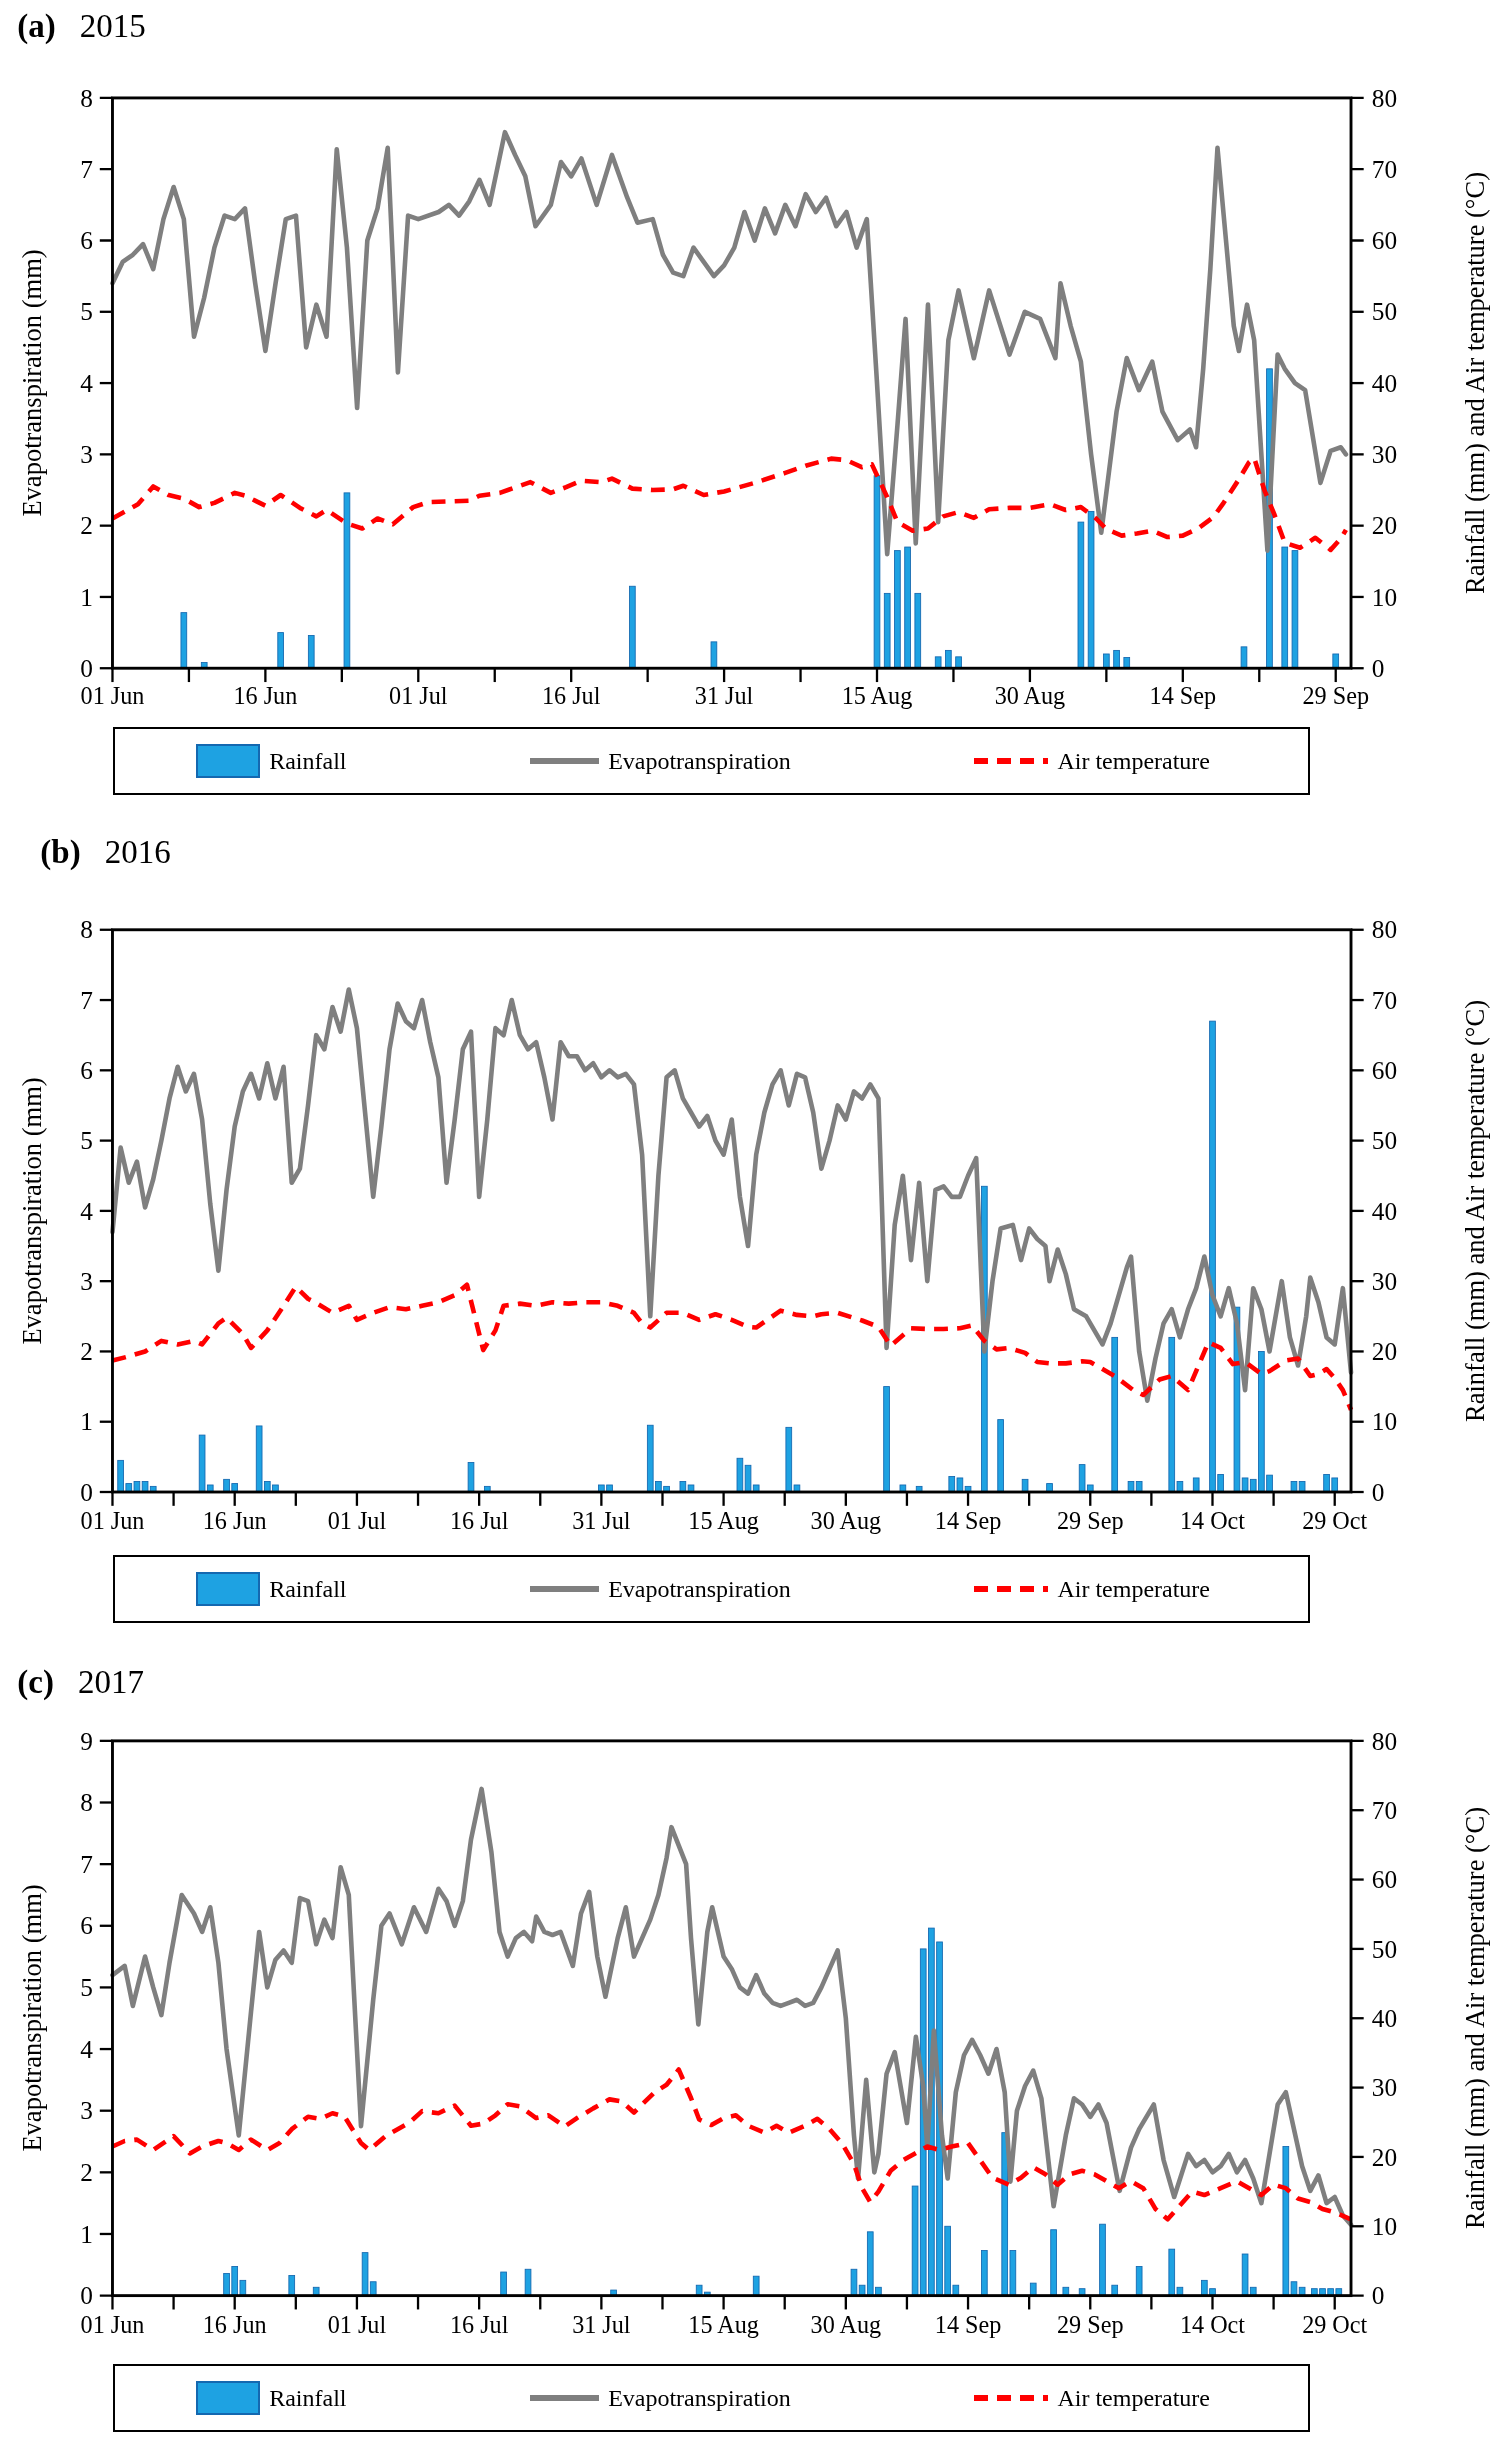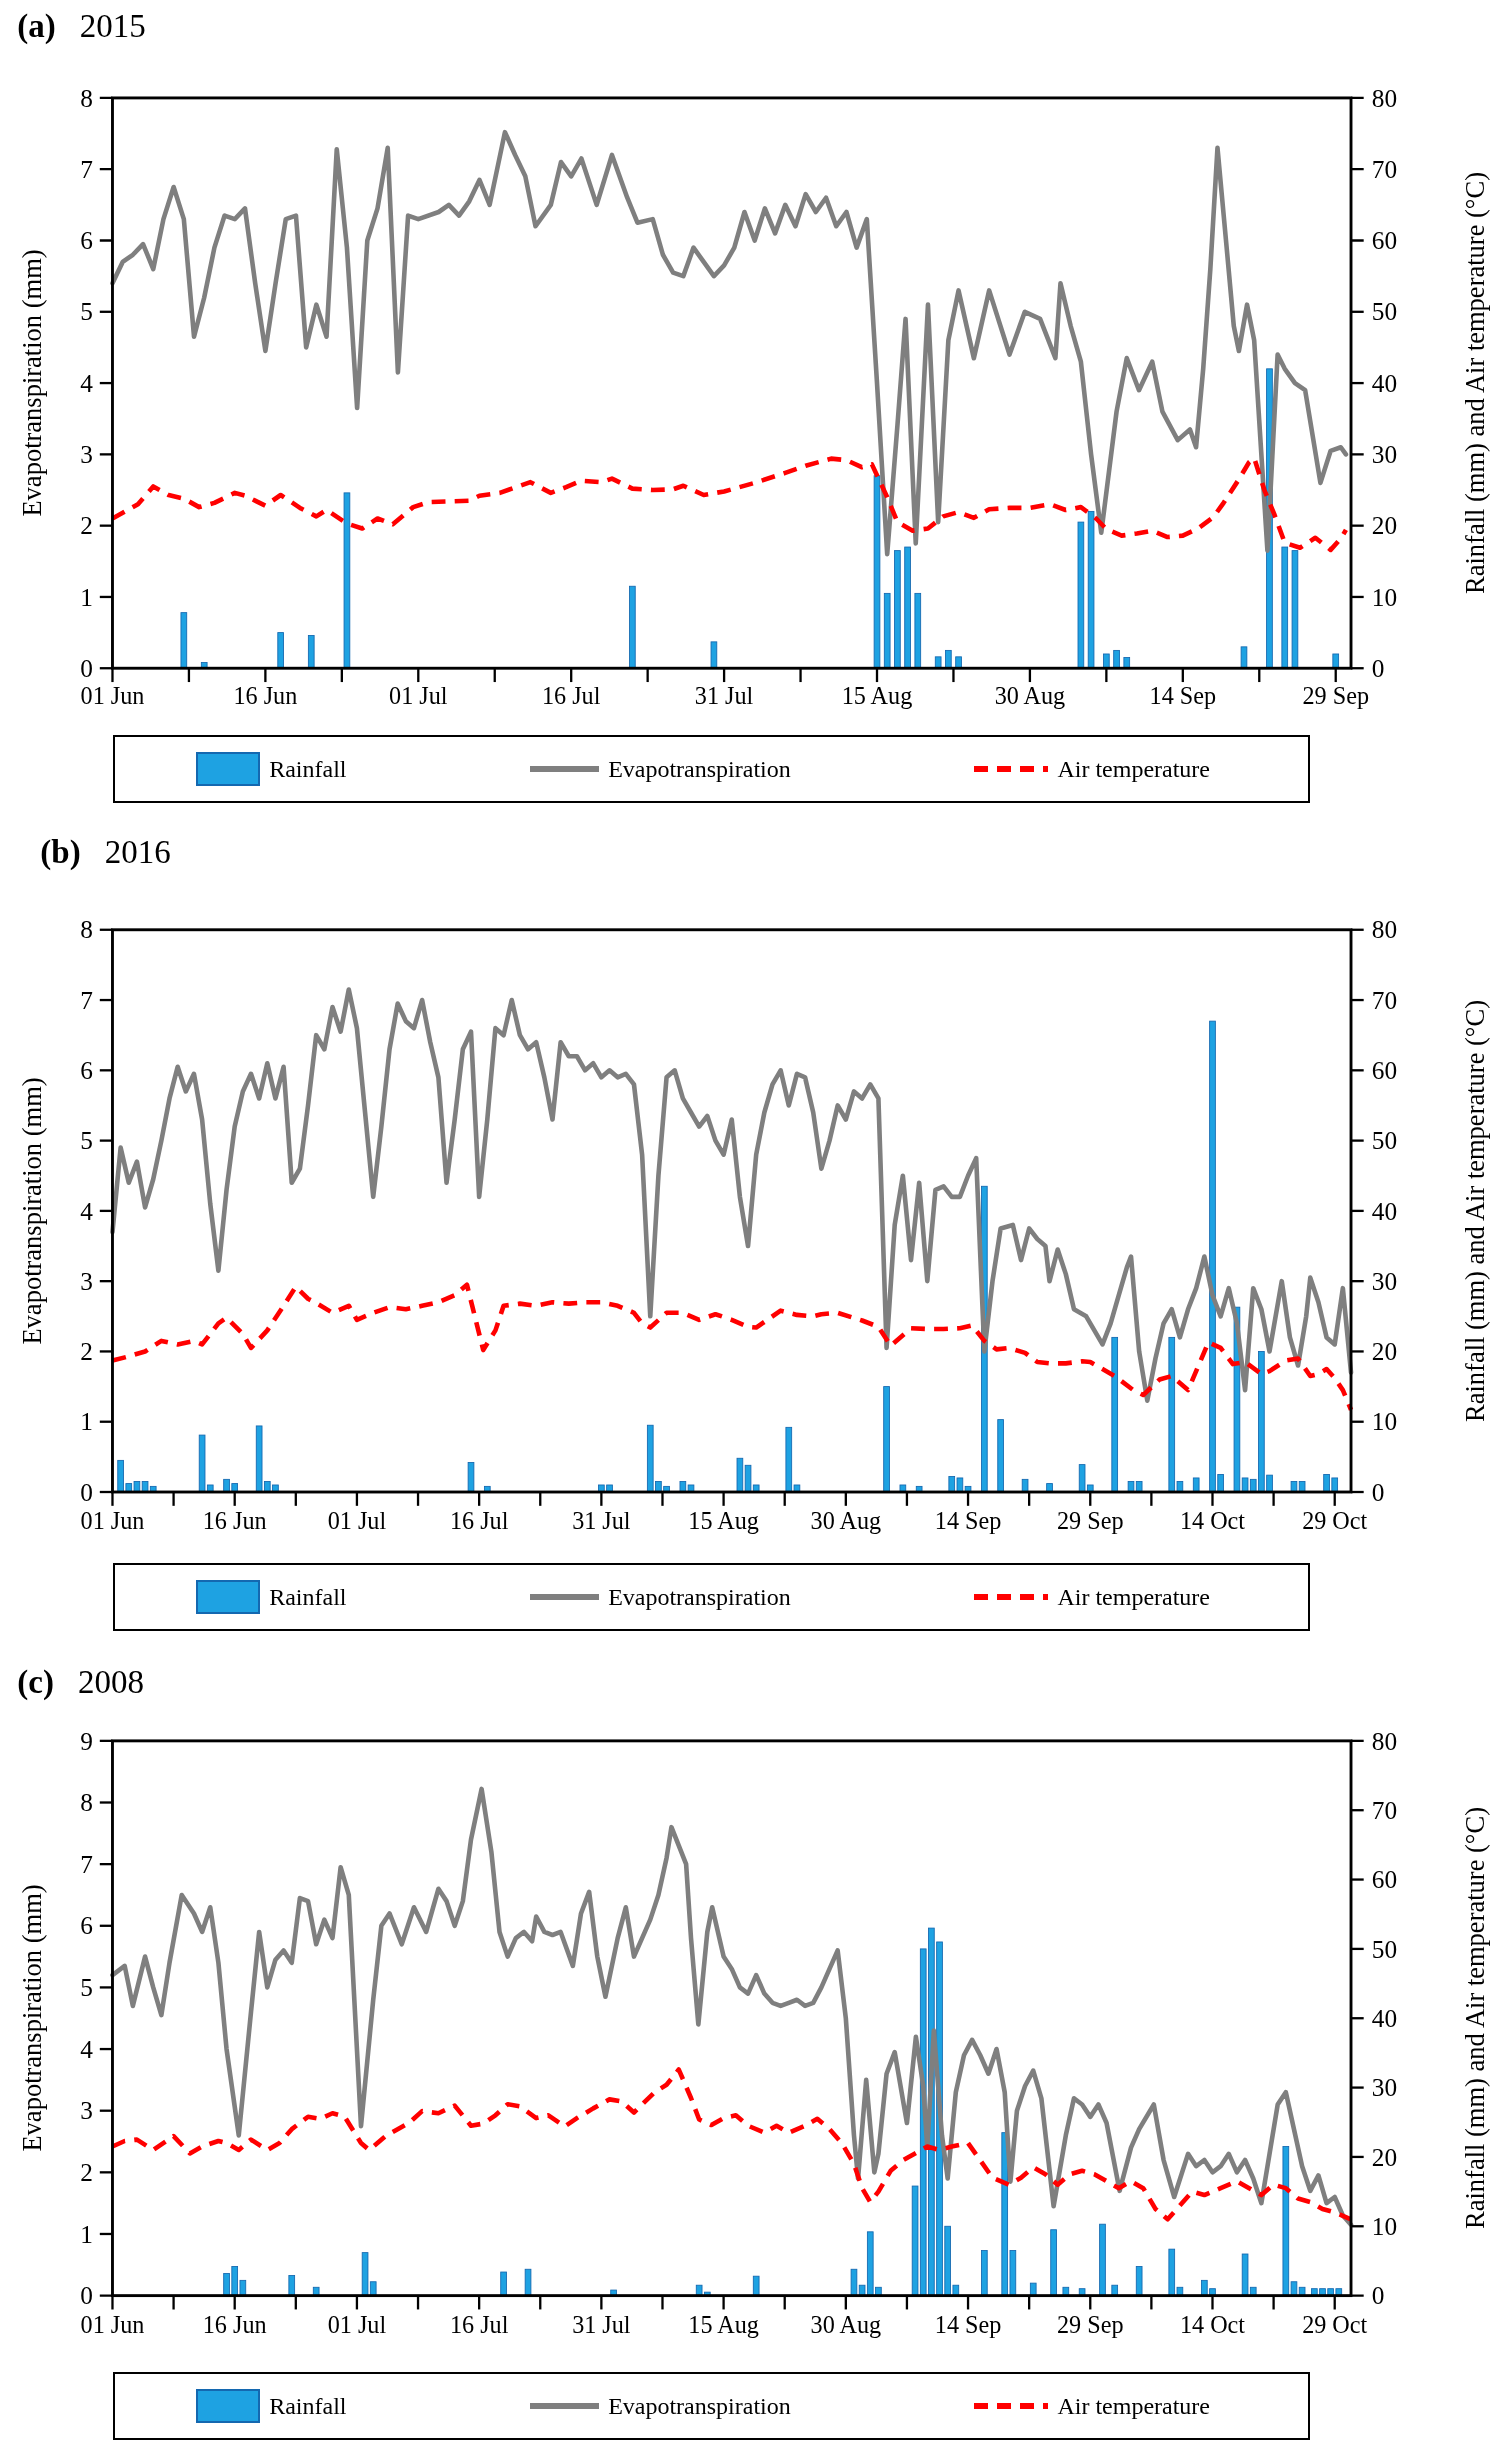--- a/index.html
+++ b/index.html
@@ -4,21 +4,21 @@
 <style>
   html,body{margin:0;padding:0;background:#ffffff;}
   #figure{position:relative;width:1509px;height:2450px;background:#fff;
           font-family:"Liberation Serif", serif;color:#000;overflow:hidden;border-radius:17px;}
   .chart-svg{position:absolute;left:0;top:0;width:1509px;height:2450px;}
   .panel-title{position:absolute;font-size:33px;margin:0;font-weight:normal;white-space:nowrap;}
   .panel-title .tag{font-weight:bold;margin-right:24px;}
   .axis-title{position:absolute;font-size:26.5px;white-space:nowrap;transform:translate(-50%,-50%) rotate(-90deg);}
   .legend{position:absolute;left:113px;width:1197px;height:68px;border:2.9px solid #000;
           display:flex;align-items:center;justify-content:space-between;
-          padding:0 98px 0 81px;box-sizing:border-box;background:#fff;margin-top:8px;}
+          padding:0 98px 0 81px;box-sizing:border-box;background:#fff;}
   .legend-item{display:flex;align-items:center;font-size:24px;white-space:nowrap;}
   .swatch-rain{display:inline-block;width:60px;height:30px;background:#1EA2E2;
                border:2.3px solid #1468B0;margin-right:9.2px;}
   .swatch-et{display:inline-block;width:69px;height:5.2px;background:#7F7F7F;margin-right:9.2px;}
   .swatch-temp{display:inline-block;width:74px;height:5.8px;margin-right:9.2px;
                background:repeating-linear-gradient(90deg,#FF0000 0 14px,rgba(0,0,0,0) 14px 23px);}
   text{font-family:"Liberation Serif", serif;fill:#000;}
 </style>
 </head>
 <body>
@@ -274,21 +274,21 @@
     <div class="legend-item">
         <span class="swatch-et"></span>
         <span>Evapotranspiration</span>
       </div>
     <div class="legend-item">
         <span class="swatch-temp"></span>
         <span>Air temperature</span>
       </div>
   </div>
 
-  <h2 class="panel-title" style="left:17.3px;top:1664px;"><span class="tag">(c)</span><span>2008</span></h2>
+  <h2 class="panel-title" style="left:17.3px;top:1664px;"><span class="tag">(c)</span><span>2017</span></h2>
   <div class="axis-title" style="left:32px;top:2018px;">Evapotranspiration (mm)</div>
   <div class="axis-title" style="left:1475px;top:2018px;">Rainfall (mm) and Air temperature (°C)</div>
   <svg class="chart-svg" id="svg-p2" viewBox="0 0 2619 4253">
       <rect x="388.02631578947364" y="3946.48" width="10" height="38.51999999999998" fill="#1EA2E2" stroke="#1468B0" stroke-width="1.5"></rect>
       <rect x="402.17105263157896" y="3934.4425" width="10" height="50.55749999999989" fill="#1EA2E2" stroke="#1468B0" stroke-width="1.5"></rect>
       <rect x="416.3157894736842" y="3958.5175" width="10" height="26.482500000000073" fill="#1EA2E2" stroke="#1468B0" stroke-width="1.5"></rect>
       <rect x="501.1842105263158" y="3950.09125" width="10" height="34.908750000000055" fill="#1EA2E2" stroke="#1468B0" stroke-width="1.5"></rect>
       <rect x="543.6184210526316" y="3970.555" width="10" height="14.445000000000164" fill="#1EA2E2" stroke="#1468B0" stroke-width="1.5"></rect>
       <rect x="628.4868421052631" y="3910.3675" width="10" height="74.63250000000016" fill="#1EA2E2" stroke="#1468B0" stroke-width="1.5"></rect>
       <rect x="642.6315789473684" y="3960.925" width="10" height="24.074999999999818" fill="#1EA2E2" stroke="#1468B0" stroke-width="1.5"></rect>

